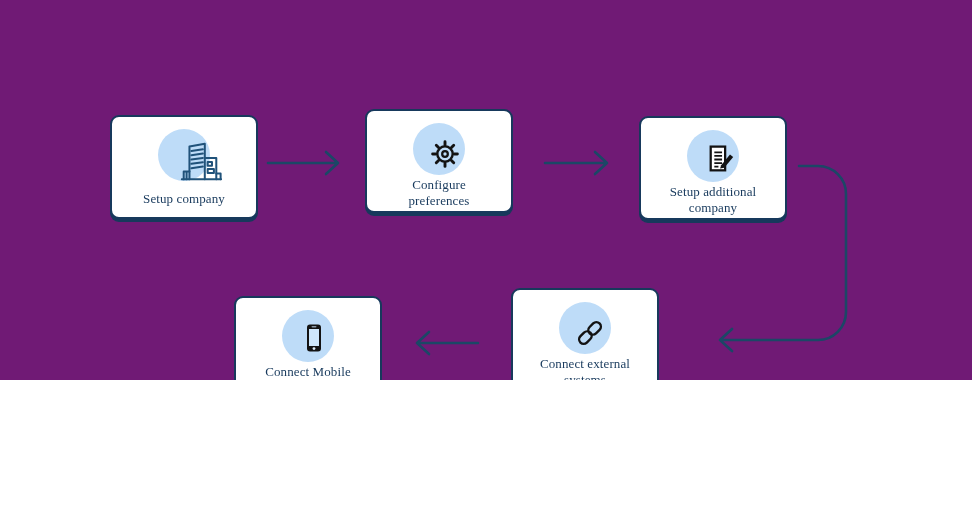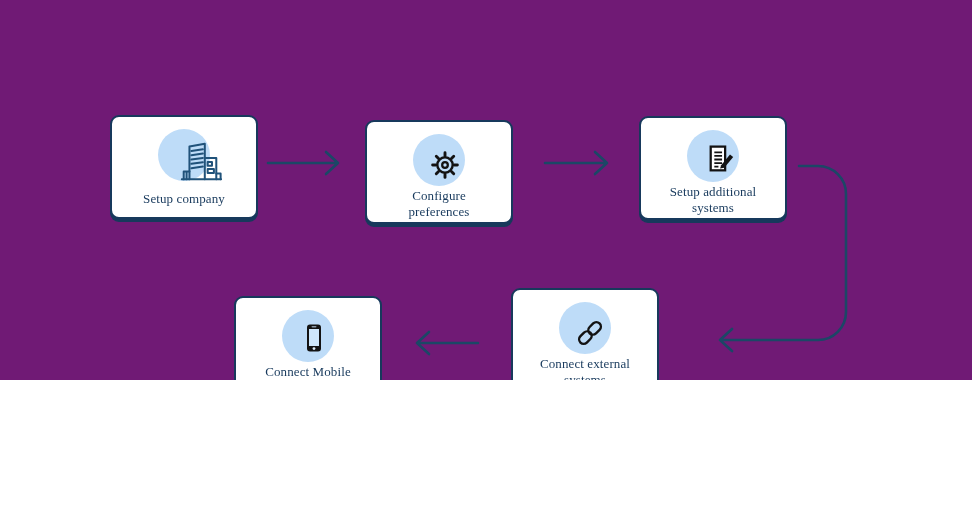--- a/index.html
+++ b/index.html
@@ -18,21 +18,21 @@
   }
   .badge { position:relative; width:52px; height:52px; margin-top:12px; flex:0 0 auto; }
   .circle { position:absolute; left:0; top:0; width:52px; height:52px; border-radius:50%; background:#bedcf8; }
   .icon { position:absolute; }
   .label {
     margin-top:auto; margin-bottom:auto;
     font-size:13px; line-height:16px; font-weight:500; letter-spacing:.1px;
     color:#17395c; text-align:center; max-width:104px;
   }
   #c1 { left:110px; top:115px; }
-  #c2 { left:365px; top:120px; }
+  #c2 { left:365px; top:109px; }
   #c3 { left:639px; top:116px; }
   #c4 { left:511px; top:288px; }
   #c5 { left:234px; top:296px;justify-content:space-between; }
 </style>
 </head>
 <body>
 
 <div class="canvas">
 
   <svg class="arrows" width="972" height="506" viewBox="0 0 972 506" aria-hidden="true">
@@ -78,21 +78,21 @@
 
   <div class="card" id="c3">
     <div class="badge">
       <div class="circle"></div>
       <svg class="icon" style="left:17px; top:13px; width:33px; height:33px;" viewBox="0 0 32 32" fill="none" stroke="#131313">
         <rect x="6.5" y="3.5" width="14" height="23" fill="#ffffff" stroke-width="2.2"></rect>
         <path d="M10 9 H17.5 M10 12.5 H17.5 M10 16 H17.5 M10 19.5 H17.5 M10 23 H14" stroke-width="1.7"></path>
         <path d="M15.6 24.8 l1-3.3 8.6-10.4 3.1 2.5 -8.6 10.4 z" fill="#131313" stroke="none"></path>
       </svg>
     </div>
-    <div class="label">Setup additional systems</div>
+    <div class="label">Setup additional company</div>
   </div>
 
   <div class="card" id="c4">
     <div class="badge">
       <div class="circle"></div>
       <svg class="icon" style="left:15px; top:15px; width:32px; height:32px;" viewBox="0 0 32 32" fill="none" stroke="#131313" stroke-width="2.4">
         <g transform="rotate(-45 16 16)">
           <rect x="2.5" y="11.5" width="14" height="9" rx="4.5"></rect>
           <rect x="15.5" y="11.5" width="14" height="9" rx="4.5"></rect>
         </g>

